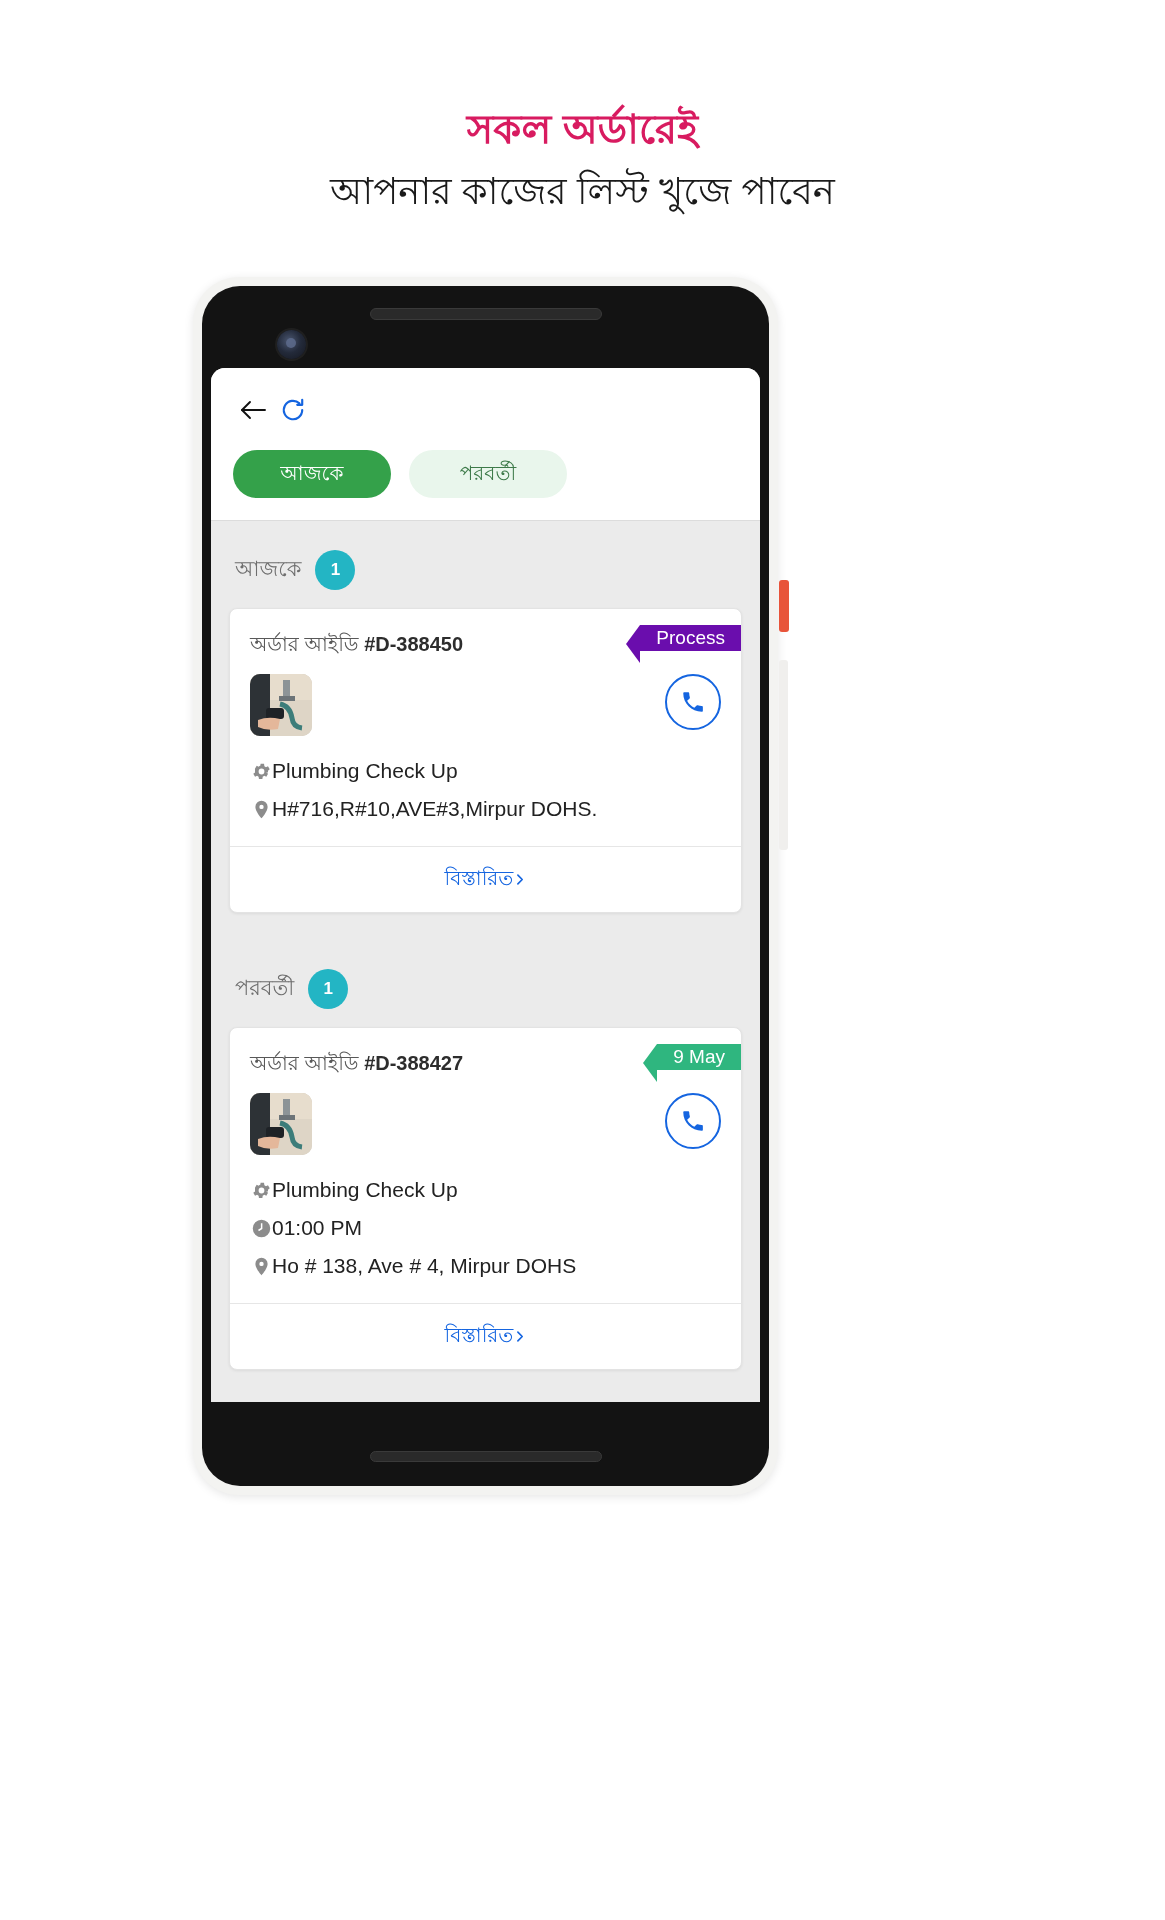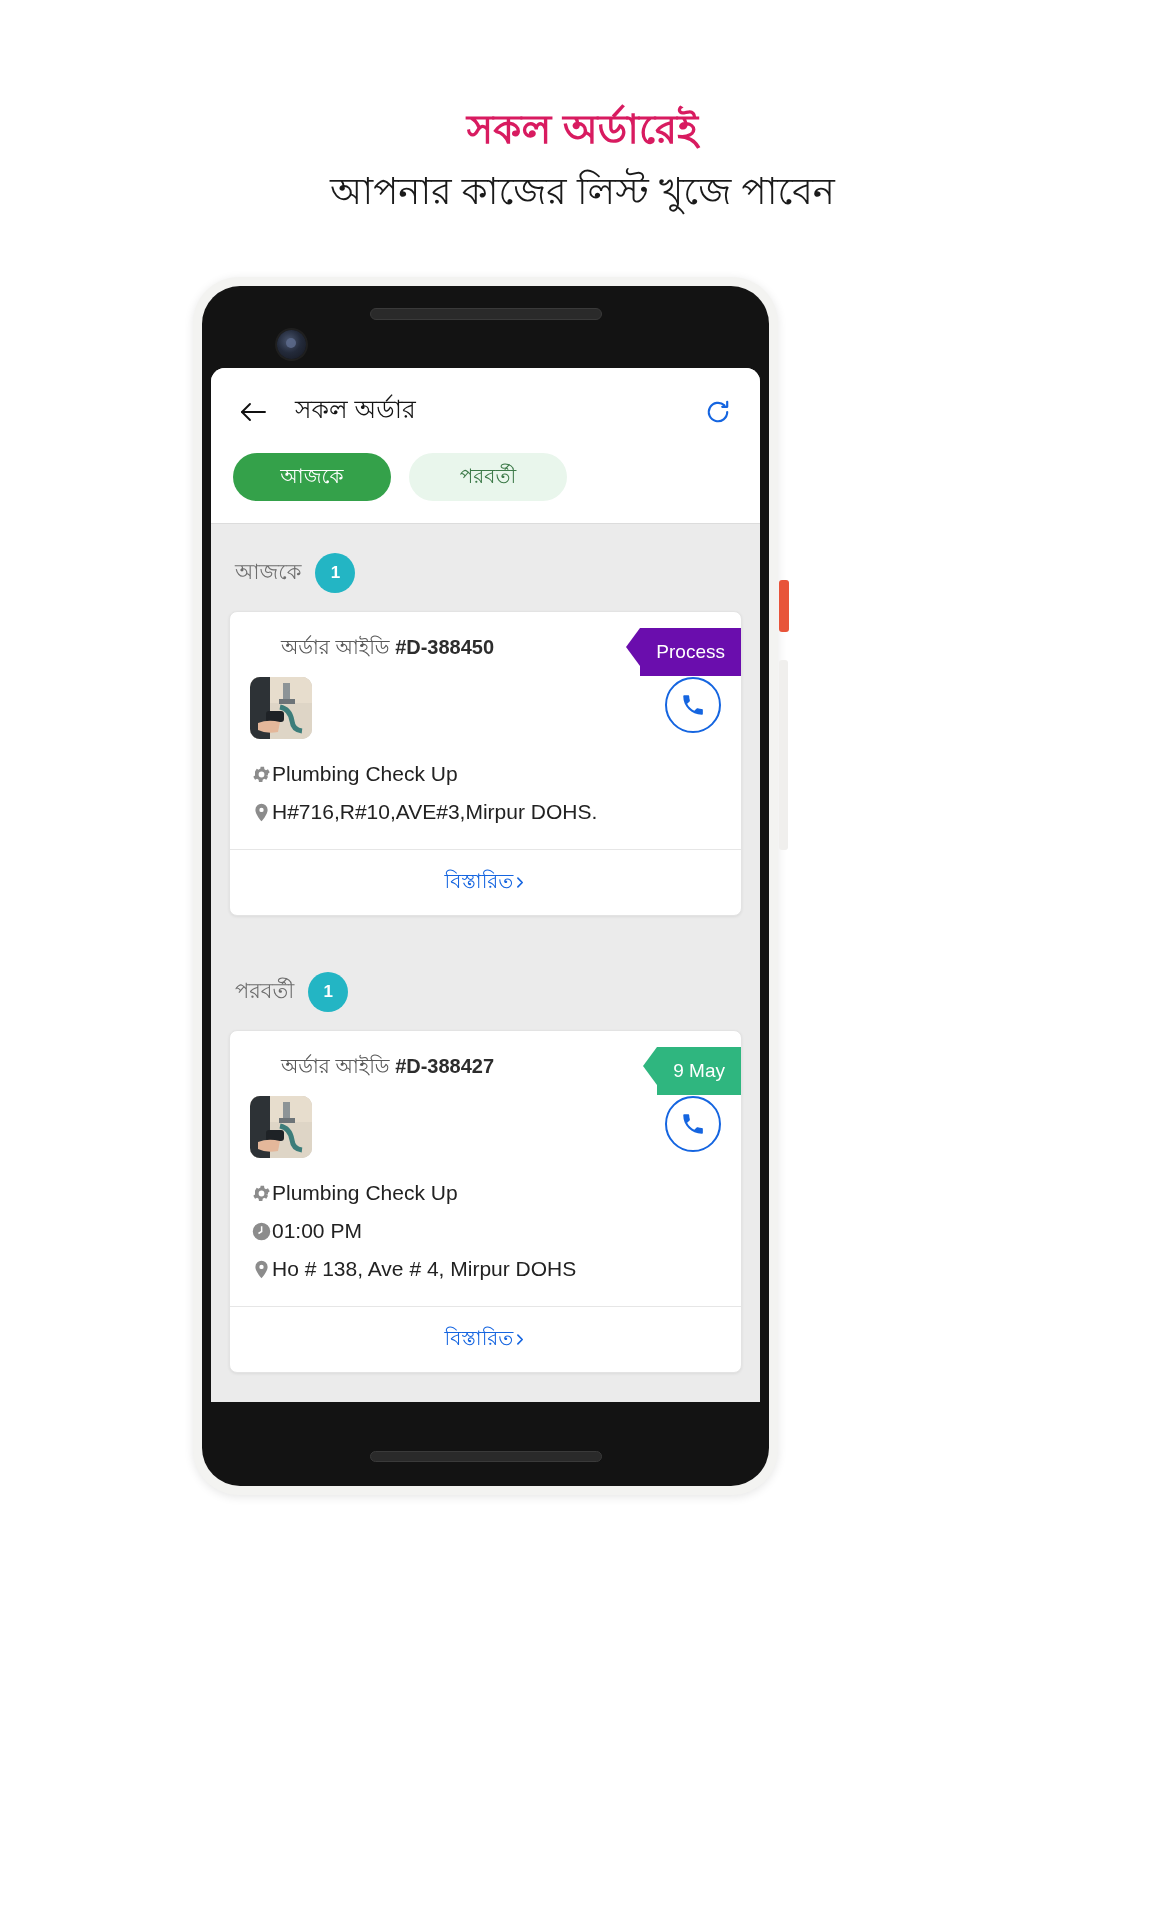--- a/index.html
+++ b/index.html
@@ -126,27 +126,27 @@
     display:flex; align-items:center; justify-content:center;
   }
 
   
   .card {
     background:#ffffff; border-radius: 8px;
     border:1px solid #e3e3e3;
     box-shadow: 0 1px 3px rgba(0,0,0,.07);
     overflow:hidden;
   }
-  .card-top { padding: 20px 20px 6px 20px; position:relative;margin-left:31px; }
+  .card-top { padding: 20px 20px 6px 20px; position:relative; }
   .order-id { font-size: 20px; color:#585858; }
   .order-id b { color:#2d2d2d; font-weight:700; }
 
   .ribbon {
     position:absolute; right:-2px; top:16px;
-    height: 48px; display:flex; align-items:center;
+    height: 26px; display:flex; align-items:center;
     padding: 0 18px 0 16px;
     color:#fff; font-size:19px; white-space:nowrap;
   }
   .ribbon::before{
     content:""; position:absolute; left:-14px; top:0;
     border-top: 19px solid transparent;
     border-bottom: 19px solid transparent;
     border-right: 14px solid currentColor;
   }
   .ribbon-process { background:#6a0dad; }
@@ -197,21 +197,20 @@
 
       <div class="screen">
 
         <div class="appbar">
           <div class="back-arrow">
             <svg width="30" height="24" viewBox="0 0 30 24" fill="none" stroke="currentColor" stroke-width="1.9" stroke-linecap="round" stroke-linejoin="round">
               <line x1="27" y1="12" x2="4" y2="12"></line>
               <polyline points="12,4 4,12 12,20"></polyline>
             </svg>
           </div>
-          <div class="appbar-title">সকল অর্ডার</div>
           <div class="refresh-btn">
             <svg width="26" height="26" viewBox="0 0 24 24" fill="none" stroke="currentColor" stroke-width="2" stroke-linecap="round" stroke-linejoin="round">
               <path d="M20.5 12a8.5 8.5 0 1 1-2.6-6.1"></path>
               <polyline points="20.5,2.6 20.5,7.2 15.9,7.2"></polyline>
             </svg>
           </div>
         </div>
 
         <div class="tabs">
           <div class="tab active">আজকে</div>

